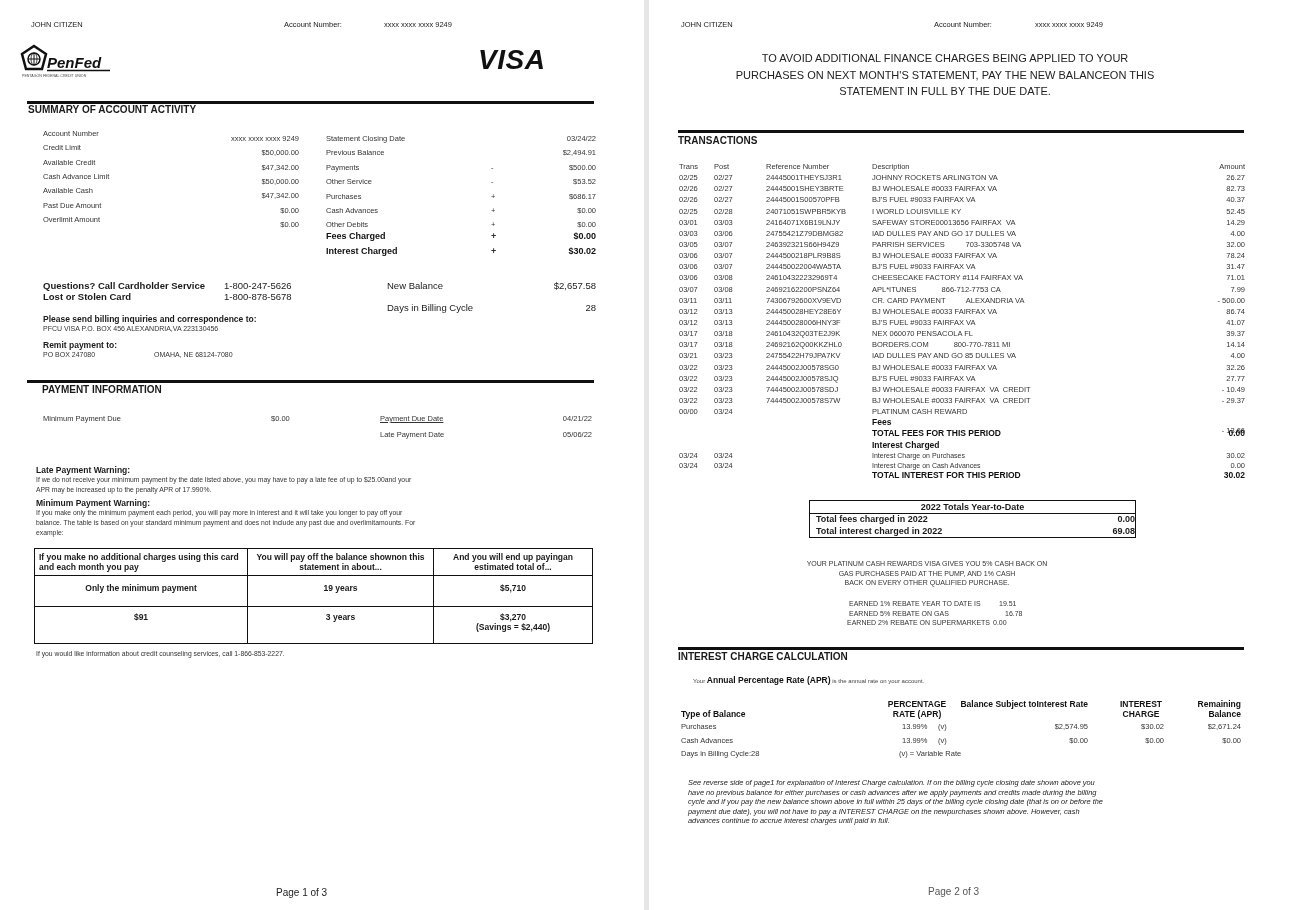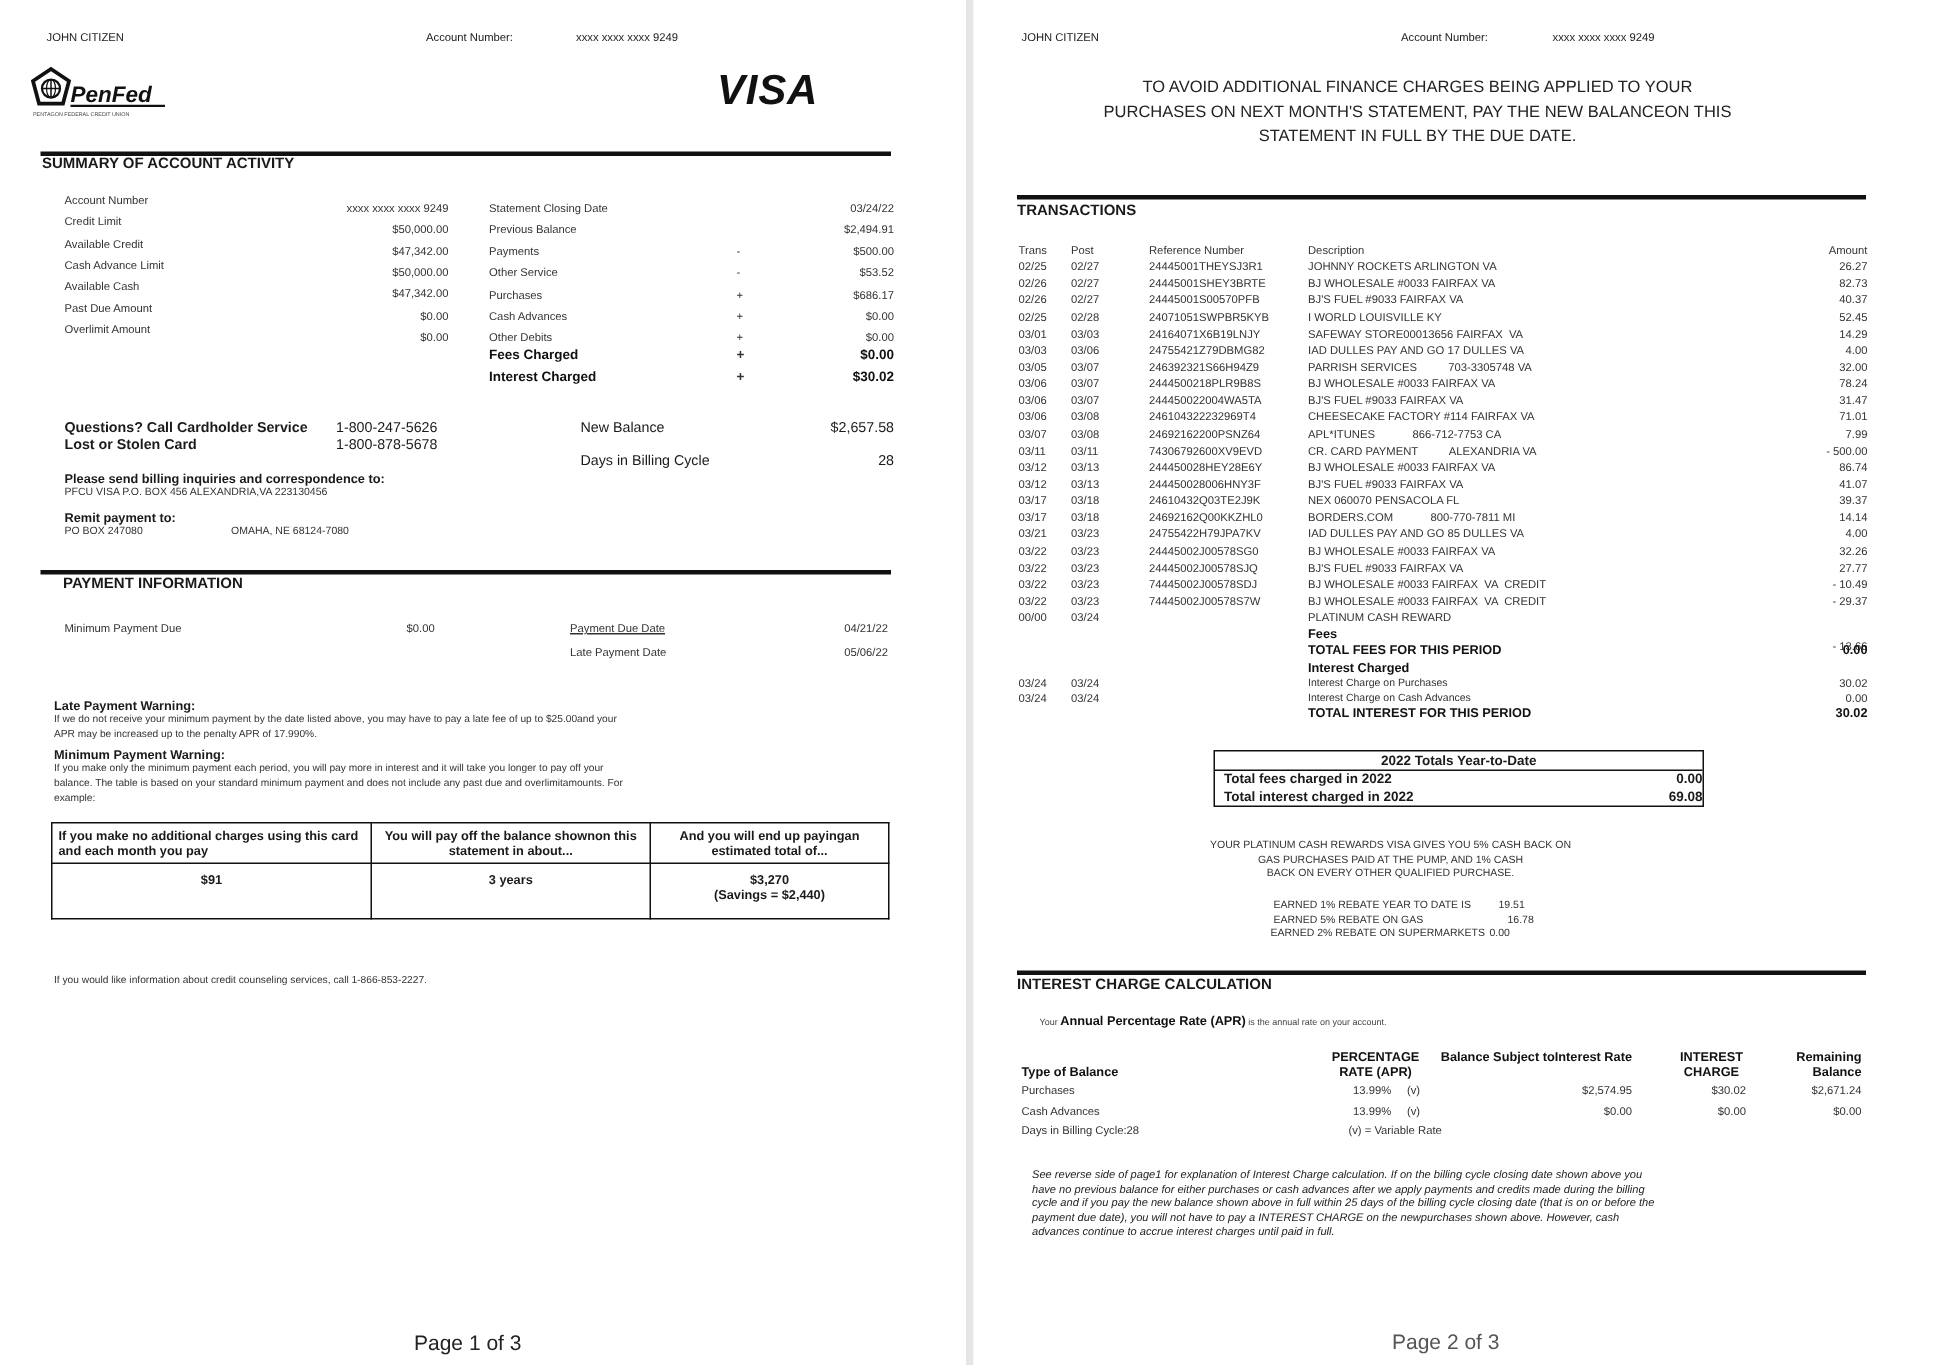--- a/index.html
+++ b/index.html
@@ -31,21 +31,21 @@
   .tx .c1 { left: 0; } .tx .c2 { left: 35px; } .tx .c3 { left: 87px; } .tx .c4 { left: 193px; } .tx .c5 { right: 0; text-align: right; }
   .tx-row.bold span { font-weight: bold; color: #111; font-size: 8.5px; }
   
   .ytd { position: absolute; left: 160px; top: 500px; width: 327px; border: 1.5px solid #111; font-size: 9px; font-weight: bold; }
   .ytd .head { text-align: center; border-bottom: 1.5px solid #111; height: 13px; line-height: 12px; }
   .ytd .row { display: flex; justify-content: space-between; padding: 0 0 0 6px; height: 11.5px; line-height: 11.5px; }
   
   .ic { position: absolute; font-size: 7.5px; color: #333; }
   .ich { position: absolute; font-size: 8.5px; font-weight: bold; color: #111; line-height: 10px; }
   .italic { font-style: italic; }
-  .footer { position: absolute; font-size: 14px; color: #222; }
+  .footer { position: absolute; font-size: 10px; color: #222; }
 </style>
 </head>
 <body>
 
 <div class="page" id="page1">
 
   <div class="abs t7" style="left:31px;top:20px;">JOHN CITIZEN</div>
   <div class="abs t7" style="left:284px;top:20px;">Account Number:</div>
   <div class="abs t7" style="left:384px;top:20px;">xxxx xxxx xxxx 9249</div>
 
@@ -152,20 +152,25 @@
   <div class="abs" style="left:36px;top:519px;font-size:6.8px;color:#333;">balance. The table is based on your standard minimum payment and does not include any past due and overlimitamounts. For</div>
   <div class="abs" style="left:36px;top:529px;font-size:6.8px;color:#333;">example:</div>
 
   <table class="mp">
     <tbody>
         <tr style="height:27px;">
       <td style="width:213px;">If you make no additional charges using this card and each month you pay</td>
       <td style="width:186px;" class="c">You will pay off the balance shownon this statement in about...</td>
       <td class="c">And you will end up payingan estimated total of...</td>
     </tr>
+    <tr style="height:31px;">
+      <td class="c" style="padding-top:7px;">Only the minimum payment</td>
+      <td class="c" style="padding-top:7px;">19 years</td>
+      <td class="c" style="padding-top:7px;">$5,710</td>
+    </tr>
     <tr style="height:37px;">
       <td class="c" style="padding-top:5px;">$91</td>
       <td class="c" style="padding-top:5px;">3 years</td>
       <td class="c" style="padding-top:5px;">
         <div>$3,270</div>
         <div>(Savings = $2,440)</div>
       </td>
     </tr>
   </tbody>
     </table>

